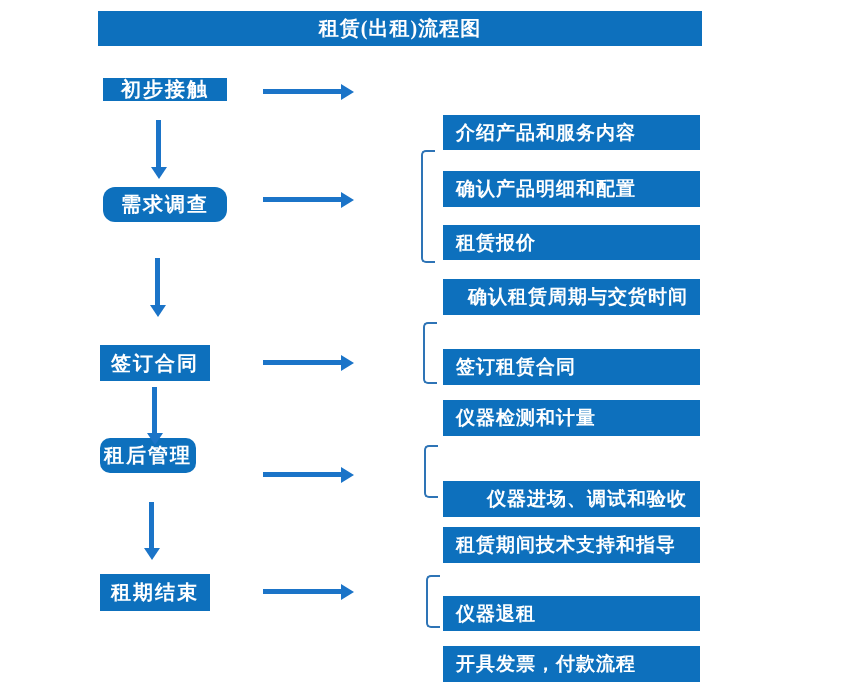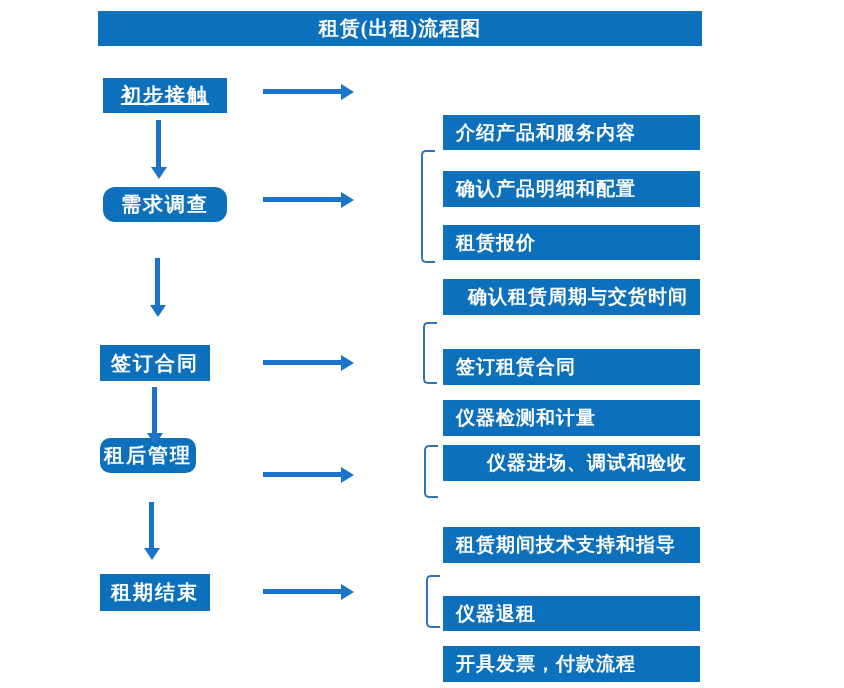--- a/index.html
+++ b/index.html
@@ -84,21 +84,21 @@
 </style>
 </head>
 <body>
 
 <div class="canvas">
 
   <div class="bluebox title-bar">
     <span>租赁(出租)流程图</span>
   </div>
 
-  <div class="bluebox stage-box" style="left:103px; top:78px; width:124px; height:35px;text-decoration:underline;">
+  <div class="bluebox stage-box" style="left:103px; top:78px; width:124px; height:23px;">
     <span>初步接触</span>
   </div>
   <div class="bluebox stage-box" style="left:103px; top:187px; width:124px; height:35px;border-radius:12px;">
     <span>需求调查</span>
   </div>
   <div class="bluebox stage-box" style="left:100px; top:345px; width:110px; height:36px;">
     <span>签订合同</span>
   </div>
   <div class="bluebox stage-box" style="left:100px; top:438px; width:96px; height:35px;border-radius:10px;">
     <span>租后管理</span>
@@ -134,21 +134,21 @@
   </div>
   <div class="bluebox output-box" style="top:242px; height:36px;justify-content:center;">
     <span>确认租赁周期与交货时间</span>
   </div>
   <div class="bluebox output-box" style="top:312px; height:36px;">
     <span>签订租赁合同</span>
   </div>
   <div class="bluebox output-box" style="top:363px; height:36px;">
     <span>仪器检测和计量</span>
   </div>
-  <div class="bluebox output-box" style="top:408px; height:36px;padding-left:44px;">
+  <div class="bluebox output-box" style="top:444px; height:36px;padding-left:44px;">
     <span>仪器进场、调试和验收</span>
   </div>
   <div class="bluebox output-box" style="top:490px; height:36px;">
     <span>租赁期间技术支持和指导</span>
   </div>
   <div class="bluebox output-box" style="top:559px; height:35px;">
     <span>仪器退租</span>
   </div>
   <div class="bluebox output-box" style="top:609px; height:36px;">
     <span>开具发票，付款流程</span>

